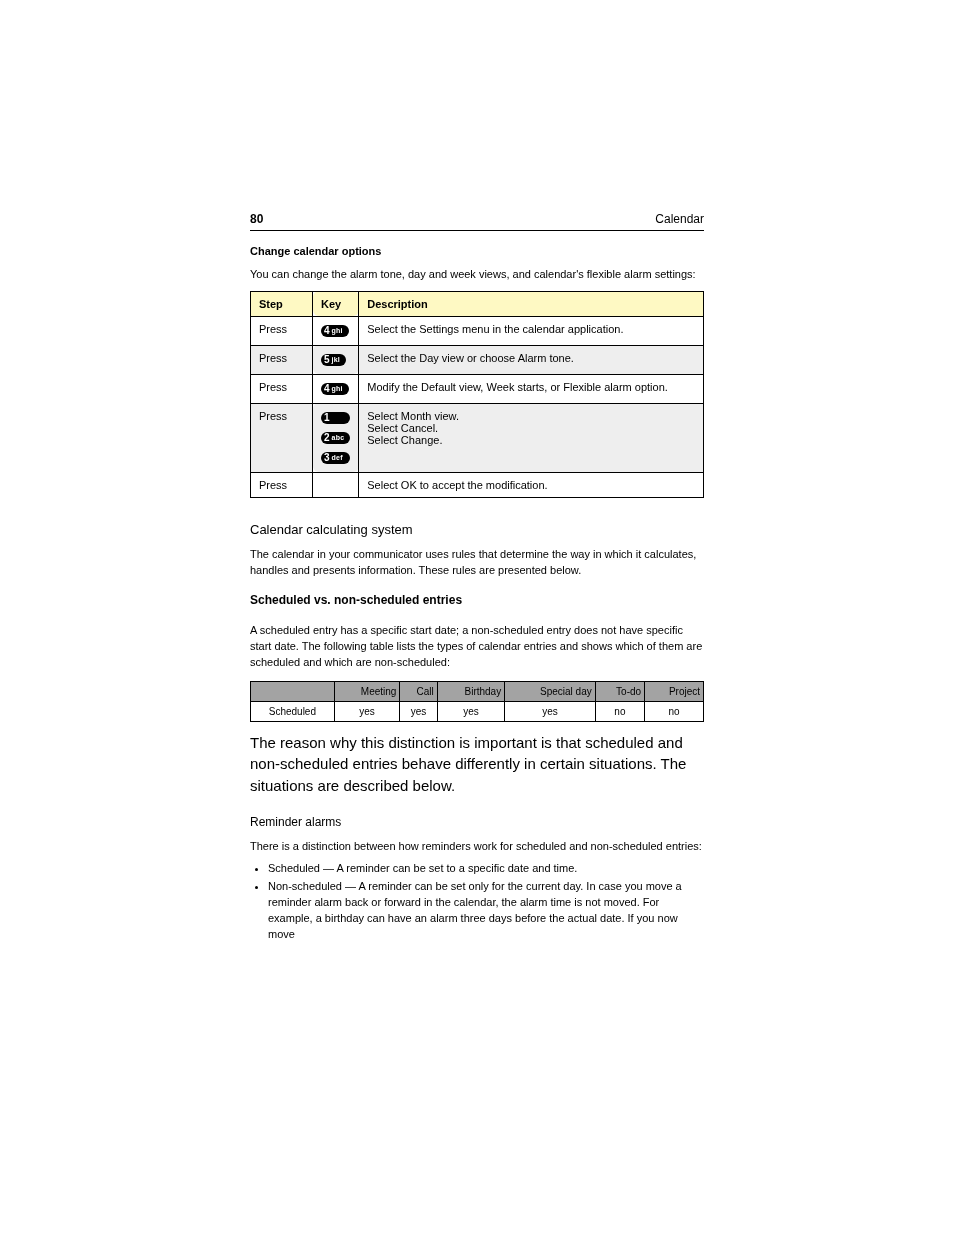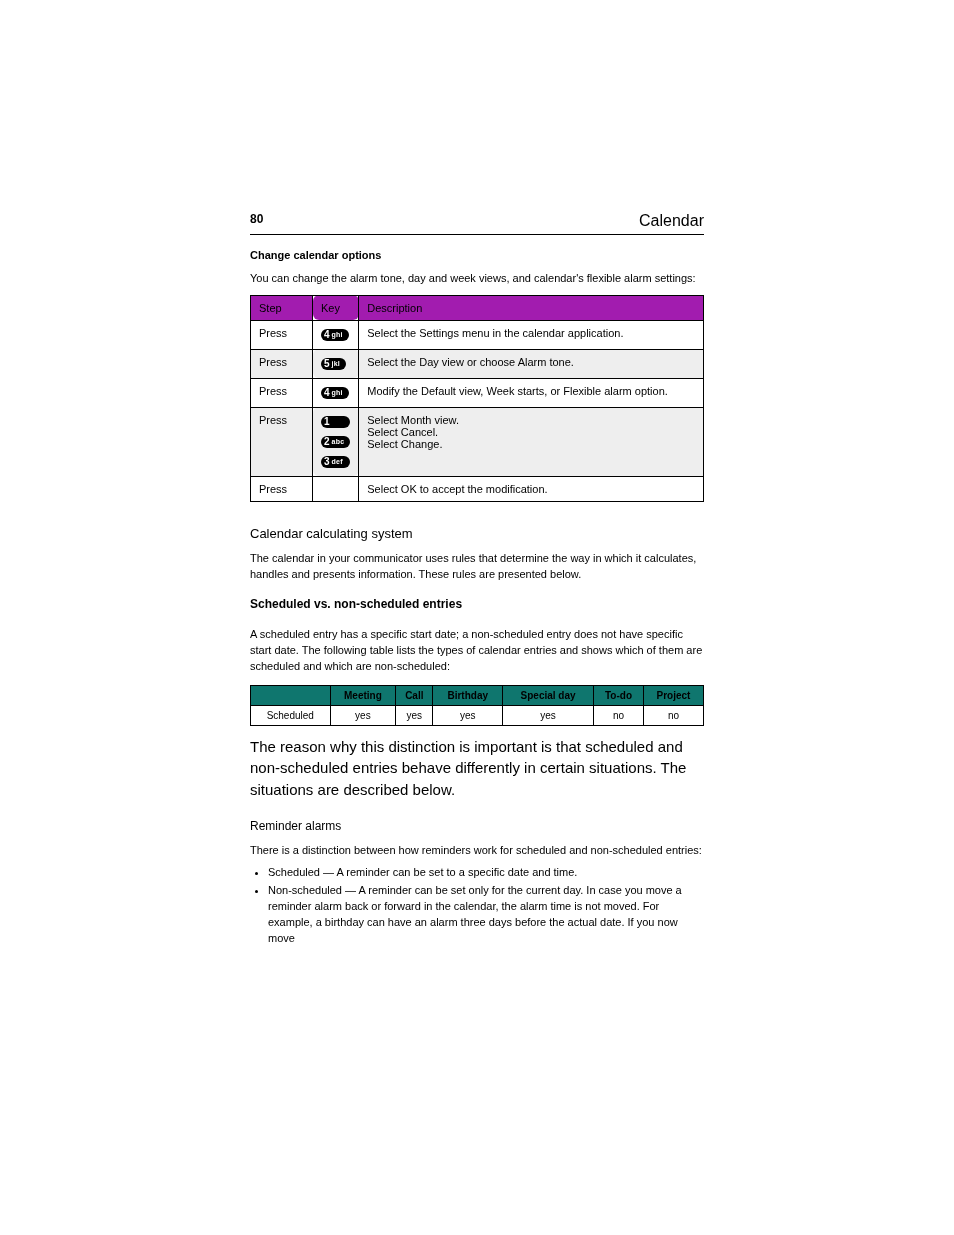--- a/index.html
+++ b/index.html
@@ -23,21 +23,21 @@
     justify-content: space-between;
     margin-top: 200px;
     border-bottom: 1.5px solid #000;
     padding-bottom: 4px;
   }
   .running-head .left {
     font-size: 12px;
     font-weight: bold;
   }
   .running-head .right {
-    font-size: 16px;
+    font-size: 12px;
   }
   .subhead {
     font-size: 11px;
     margin-top: 14px;
     font-weight: bold;
   }
   .para {
     font-size: 11px;
     line-height: 1.45;
     margin-top: 10px;
@@ -47,22 +47,22 @@
     border-collapse: collapse;
     margin-top: 8px;
     font-size: 11px;
   }
   table.menu td {
     border: 1px solid #000;
     padding: 6px 8px;
     vertical-align: top;
   }
   table.menu tr.hdr td {
-    background: #a21caf;
-    font-weight: normal;
+    background: #fef9c3;
+    font-weight: bold;
   }
   table.menu tr.shade td { background: #eee; }
   table.menu tr.white td { background: #fff; }
   td.step { width: 62px; }
   td.key  { width: 34px; padding: 4px 3px; border-radius: 6px; }
   td.desc { }
   .keypill {
     display: inline-flex;
     align-items: center;
     background: #000;
@@ -92,21 +92,21 @@
     width: 100%;
     border-collapse: collapse;
     margin-top: 10px;
     font-size: 10px;
     text-align: center;
   }
   table.sched th, table.sched td {
     border: 1px solid #000;
     padding: 4px 3px;
   }
-  table.sched th { background: #0f766e; font-weight: bold; }
+  table.sched th { background: #a3a3a3; font-weight: normal; text-align: right; }
   .note {
     font-size: 15px;
     line-height: 1.45;
     margin-top: 10px;
   }
   .reminder-head {
     font-size: 12px;
     font-weight: normal;
     margin-top: 18px;
   }

